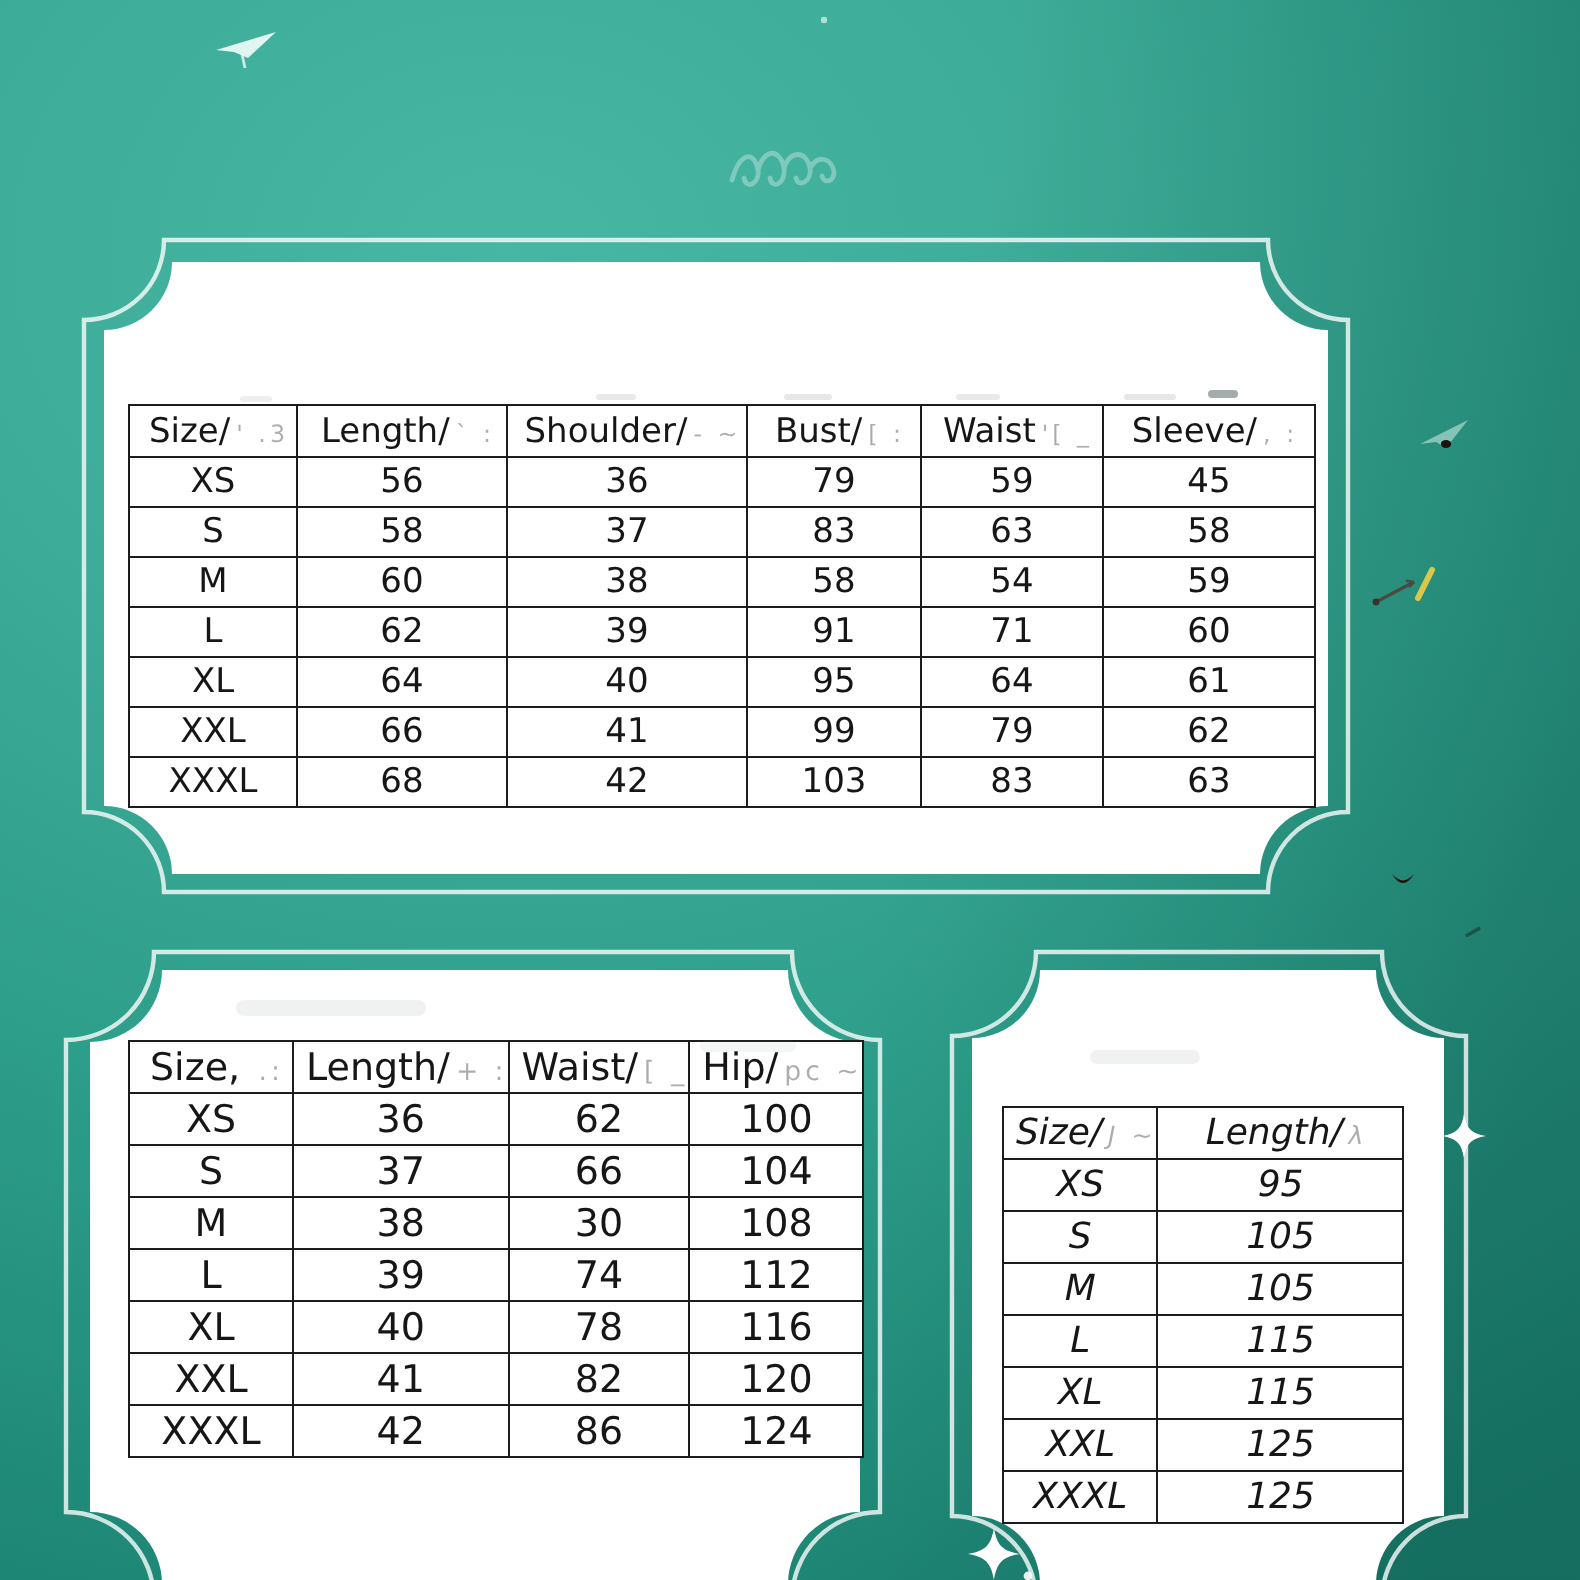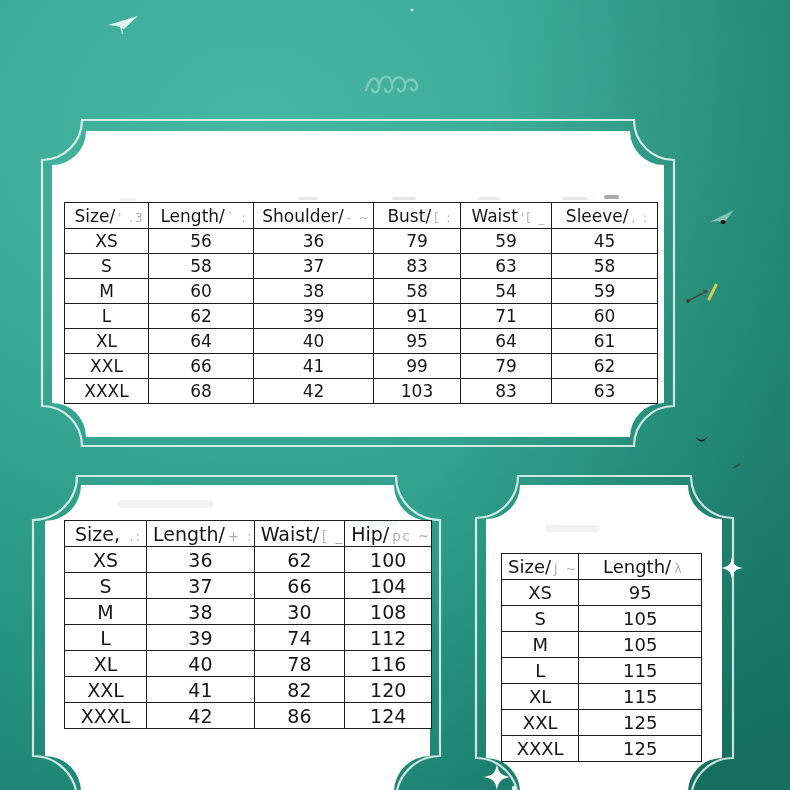--- a/index.html
+++ b/index.html
@@ -21,21 +21,21 @@
     border:1.6px solid #1c1c1c;text-align:center;font-weight:400;
     overflow:hidden;white-space:nowrap;padding:0;
   }
   th{text-align:center;padding-left:6px;}
   .residue{opacity:.35;font-size:.7em;letter-spacing:2px;margin-left:3px;}
   .t-top{left:64px;top:202px;font-size:17px;}
   .t-top th{height:25px;} .t-top td{height:24px;}
   .t-bl{left:64px;top:520px;font-size:19px;}
   .t-bl th,.t-bl td{height:25px;}
   .t-br{left:501px;top:553px;font-size:18px;}
-  .t-br th,.t-br td{height:25px;}
+  .t-br th,.t-br td{height:25px;font-style:italic;}
 </style>
 </head>
 <body>
 
 <div class="canvas">
 
   <svg class="layer frames" width="790" height="790" viewBox="0 0 790 790">
     <g>
       <path d="M 82 120 L 634 120 A 40 40 0 0 0 674 160 L 674 406 A 40 40 0 0 0 634 446 L 82 446 A 40 40 0 0 0 42 406 L 42 160 A 40 40 0 0 0 82 120 Z" fill="none" stroke="#ffffff" stroke-opacity="0.78" stroke-width="2.2"></path>
       <path d="M 86 131 L 630 131 A 34 34 0 0 0 664 165 L 664 403 A 34 34 0 0 0 630 437 L 86 437 A 34 34 0 0 0 52 403 L 52 165 A 34 34 0 0 0 86 131 Z" fill="#ffffff"></path>

